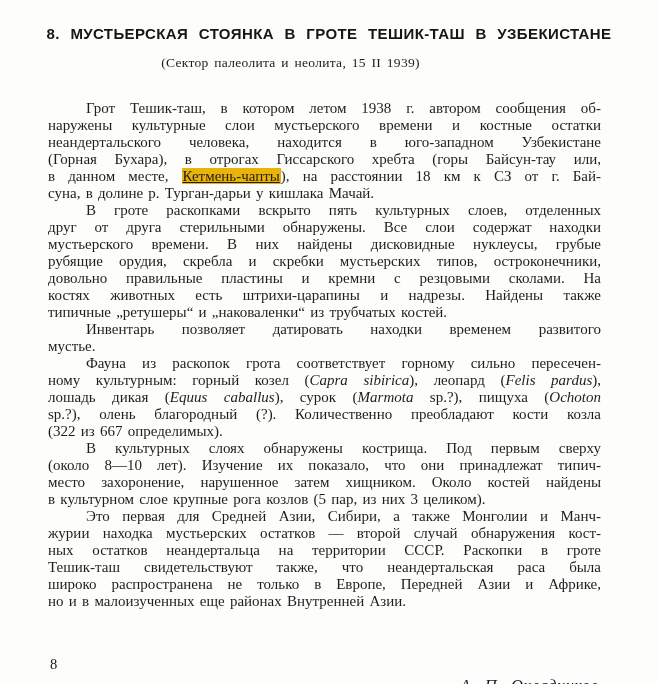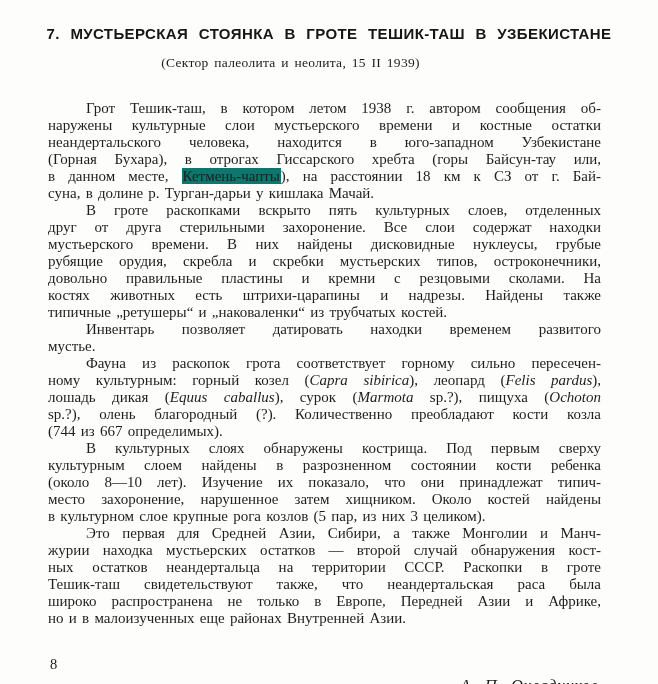--- a/index.html
+++ b/index.html
@@ -55,60 +55,59 @@
   .pagenum {
     position: absolute; top: 656px; left: 50px;
     font-size: 14.5px; color: #1a1a1a;
   }
 </style>
 </head>
 <body style="background: rgb(253, 253, 252);">
 
 <div class="page">
 
-  <h1 class="title">7. МУСТЬЕРСКАЯ СТОЯНКА В ГРОТЕ ТЕШИК-ТАШ В УЗБЕКИСТАНЕ</h1>
+  <h1 class="title">8. МУСТЬЕРСКАЯ СТОЯНКА В ГРОТЕ ТЕШИК-ТАШ В УЗБЕКИСТАНЕ</h1>
   <div class="subtitle">(Сектор палеолита и неолита, 15 II 1939)</div>
 
   <div class="body-text" style="color: rgb(30, 30, 30);">
 
     <div class="para">
       <div class="line first">Грот Тешик-таш, в котором летом 1938 г. автором сообщения об-</div>
       <div class="line">наружены культурные слои мустьерского времени и костные остатки</div>
       <div class="line">неандертальского человека, находится в юго-западном Узбекистане</div>
       <div class="line">(Горная Бухара), в отрогах Гиссарского хребта (горы Байсун-тау или,</div>
-      <div class="line"><span>в данном месте, </span><span class="hl" style="background: #0f766e;">Кетмень-чапты</span><span>), на расстоянии 18 км к СЗ от г. Бай-</span></div>
+      <div class="line"><span>в данном месте, </span><span class="hl" style="background: #eab308; text-decoration: underline;">Кетмень-чапты</span><span>), на расстоянии 18 км к СЗ от г. Бай-</span></div>
       <div class="line last">суна, в долине р. Турган-дарьи у кишлака Мачай.</div>
     </div>
 
     <div class="para">
       <div class="line first">В гроте раскопками вскрыто пять культурных слоев, отделенных</div>
-      <div class="line">друг от друга стерильными захоронение. Все слои содержат находки</div>
+      <div class="line">друг от друга стерильными обнаружены. Все слои содержат находки</div>
       <div class="line">мустьерского времени. В них найдены дисковидные нуклеусы, грубые</div>
       <div class="line">рубящие орудия, скребла и скребки мустьерских типов, остроконечники,</div>
       <div class="line">довольно правильные пластины и кремни с резцовыми сколами. На</div>
       <div class="line">костях животных есть штрихи-царапины и надрезы. Найдены также</div>
       <div class="line last">типичные „ретушеры“ и „наковаленки“ из трубчатых костей.</div>
     </div>
 
     <div class="para">
       <div class="line first">Инвентарь позволяет датировать находки временем развитого</div>
       <div class="line last">мустье.</div>
     </div>
 
     <div class="para">
       <div class="line first">Фауна из раскопок грота соответствует горному сильно пересечен-</div>
       <div class="line"><span>ному культурным: горный козел (</span><span class="it">Capra sibirica</span><span>), леопард (</span><span class="it">Felis pardus</span><span>),</span></div>
       <div class="line"><span>лошадь дикая (</span><span class="it">Equus caballus</span><span>), сурок (</span><span class="it">Marmota</span><span> sp.?), пищуха (</span><span class="it">Ochoton</span></div>
       <div class="line">sp.?), олень благородный (?). Количественно преобладают кости козла</div>
-      <div class="line last">(744 из 667 определимых).</div>
+      <div class="line last">(322 из 667 определимых).</div>
     </div>
 
     <div class="para">
       <div class="line first">В культурных слоях обнаружены кострища. Под первым сверху</div>
-      <div class="line">культурным слоем найдены в разрозненном состоянии кости ребенка</div>
       <div class="line">(около 8—10 лет). Изучение их показало, что они принадлежат типич-</div>
       <div class="line">место захоронение, нарушенное затем хищником. Около костей найдены</div>
       <div class="line last">в культурном слое крупные рога козлов (5 пар, из них 3 целиком).</div>
     </div>
 
     <div class="para">
       <div class="line first">Это первая для Средней Азии, Сибири, а также Монголии и Манч-</div>
       <div class="line">журии находка мустьерских остатков — второй случай обнаружения кост-</div>
       <div class="line">ных остатков неандертальца на территории СССР. Раскопки в гроте</div>
       <div class="line">Тешик-таш свидетельствуют также, что неандертальская раса была</div>

